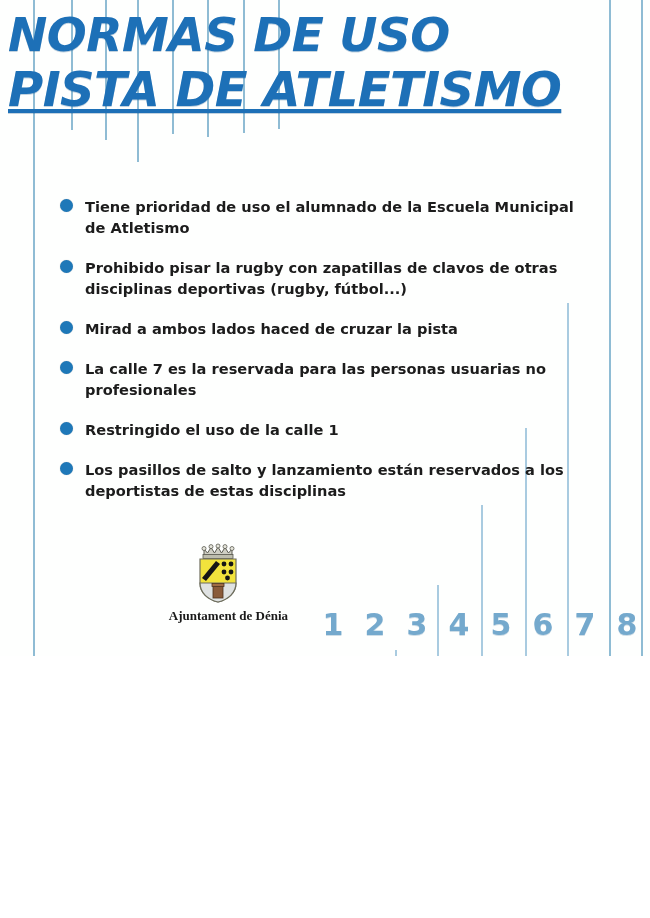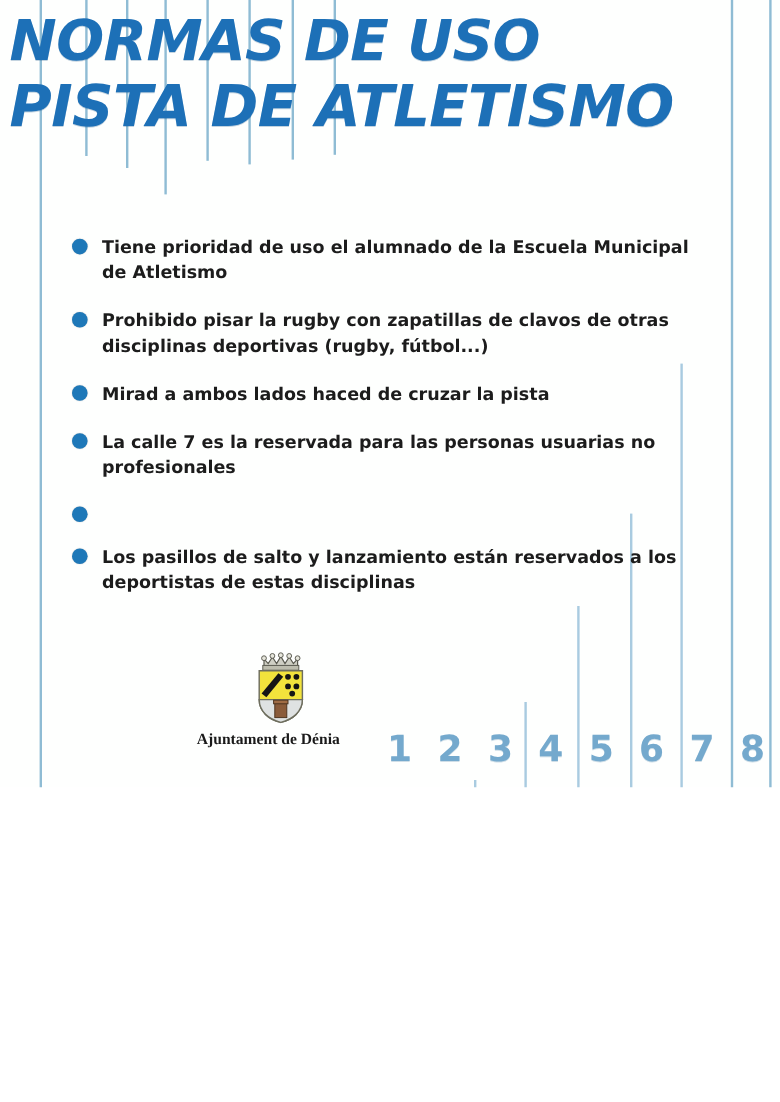--- a/index.html
+++ b/index.html
@@ -53,20 +53,21 @@
     font-style: italic;
     color: #1d70b7;
     font-size: 47px;
     line-height: 54px;
     letter-spacing: -0.5px;
     white-space: nowrap;
     text-shadow: 0 1px 0 rgba(20,80,130,0.25);
   }
   .title-line.l2 {
     font-size: 48px;
+    text-decoration: underline;
   }
 
   
   .rules {
     position: absolute;
     left: 60px;
     top: 196px;
     width: 560px;
     z-index: 3;
   }
@@ -99,24 +100,24 @@
   .footer {
     position: absolute;
     left: 0;
     bottom: 0;
     width: 650px;
     height: 120px;
     z-index: 3;
   }
   .crest-wrap {
     position: absolute;
-    left: 164px;
+    left: 148px;
     top: 6px;
     width: 140px;
-    text-align: left;
+    text-align: right;
   }
   .crest {
     width: 56px;
     height: 62px;
     margin: 0 auto;
     position: relative;
   }
   .crest svg { display: block; }
   .crest-caption {
     font-family: "Liberation Serif", "DejaVu Serif", serif;
@@ -186,20 +187,21 @@
       <div class="rule">
         <span class="bullet"></span>
         <span class="rule-text">Mirad a ambos lados haced de cruzar la pista</span>
       </div>
       <div class="rule">
         <span class="bullet"></span>
         <span class="rule-text">La calle 7 es la reservada para las personas usuarias no profesionales</span>
       </div>
       <div class="rule">
         <span class="bullet"></span>
+        <span class="rule-text">Restringido el uso de la calle 1</span>
       </div>
       <div class="rule">
         <span class="bullet"></span>
         <span class="rule-text">Los pasillos de salto y lanzamiento están reservados a los deportistas de estas disciplinas</span>
       </div>
     </div>
 
   <div class="footer">
     <div class="crest-wrap">
       <div class="crest">

